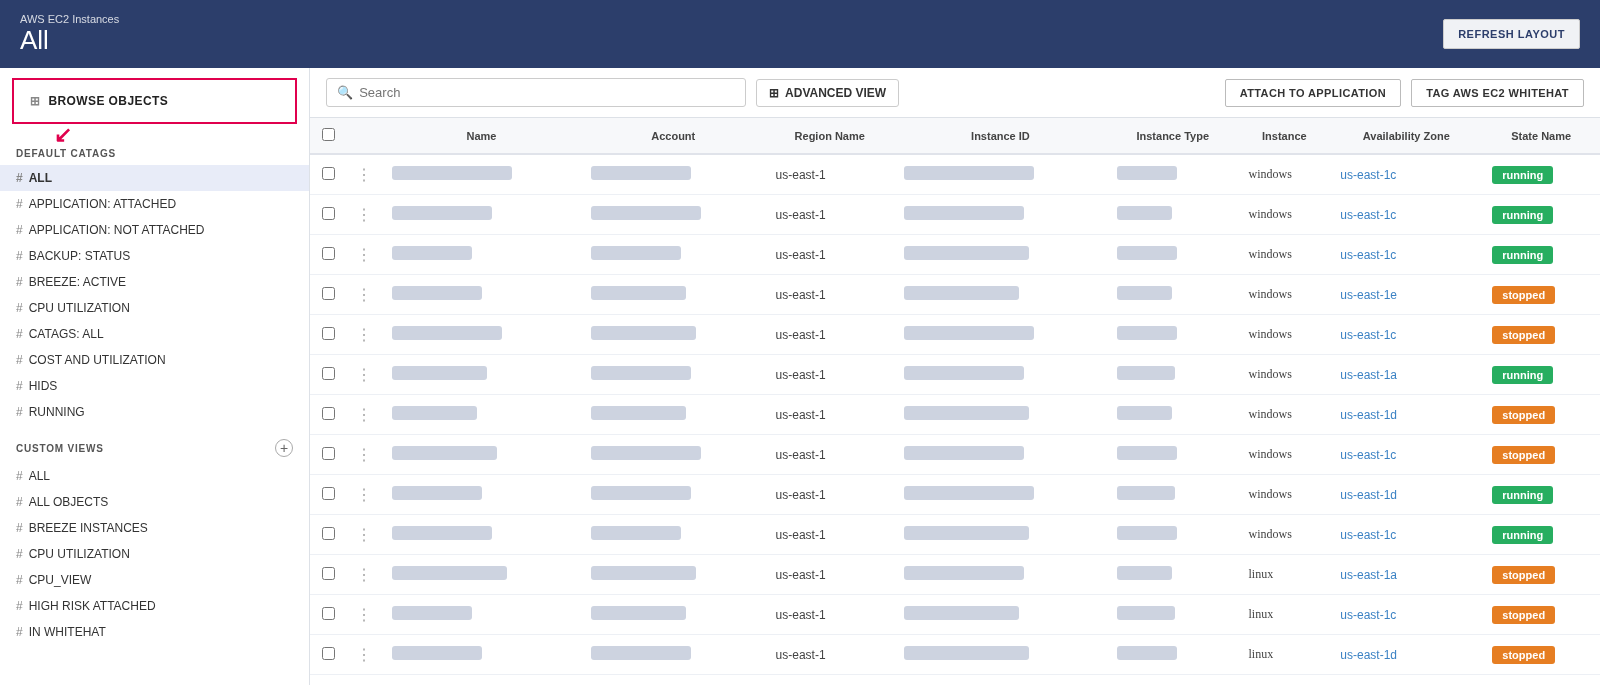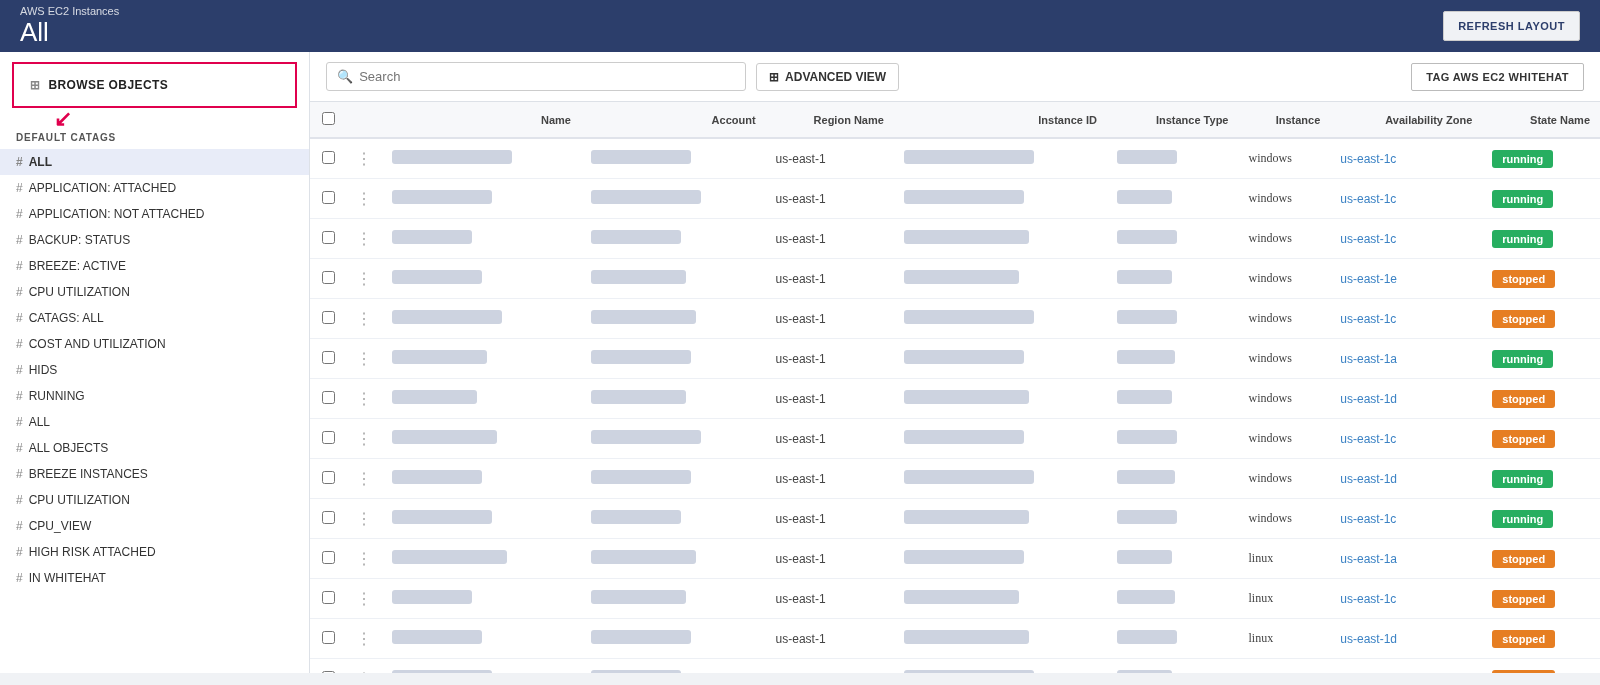--- a/index.html
+++ b/index.html
@@ -6,21 +6,21 @@
     body { font-family: -apple-system, BlinkMacSystemFont, 'Segoe UI', Arial, sans-serif; font-size: 13px; background: #f0f2f5; }
 
     
     .header {
       background: #2c3e6b;
       color: white;
       padding: 10px 20px;
       display: flex;
       align-items: center;
       justify-content: space-between;
-      height: 52px;
+      height: 68px;
     }
     .header-title-small { font-size: 11px; opacity: 0.8; }
     .header-title-large { font-size: 26px; font-weight: 300; }
     .refresh-btn {
       background: #f0f2f5;
       color: #2c3e6b;
       border: 1px solid #ccc;
       padding: 8px 14px;
       font-size: 11px;
       font-weight: 600;
@@ -173,21 +173,21 @@
       letter-spacing: 0.4px;
       border-radius: 2px;
     }
 
     
     .table-container { flex: 1; overflow-y: auto; background: #fff; }
     table { width: 100%; border-collapse: collapse; }
     thead tr { background: #f7f8fa; border-bottom: 2px solid #e0e3ea; }
     thead th {
       padding: 10px 10px;
-      text-align: right;
+      text-align: center;
       font-size: 11px;
       font-weight: 700;
       color: #444;
       white-space: nowrap;
     }
     thead th:first-child { width: 36px; }
     thead th:nth-child(2) { width: 30px; }
     tbody tr { border-bottom: 1px solid #edf0f5; }
     tbody td {
       padding: 10px 10px;
@@ -277,20 +277,24 @@
         <div class="sidebar-item">
           <span class="hash">#</span>
           <span>HIDS</span>
         </div>
         <div class="sidebar-item">
           <span class="hash">#</span>
           <span>RUNNING</span>
         </div>
       </div>
 
+    <div class="custom-views-header">
+      <span class="custom-views-label">CUSTOM VIEWS</span>
+      <div class="add-icon">+</div>
+    </div>
 
     <div id="custom-views-list">
         <div class="sidebar-item">
           <span class="hash">#</span>
           <span>ALL</span>
         </div>
         <div class="sidebar-item">
           <span class="hash">#</span>
           <span>ALL OBJECTS</span>
         </div>
@@ -322,20 +326,21 @@
     <div class="toolbar">
       <div class="search-box">
         <span class="search-icon">🔍</span>
         <input type="text" placeholder="Search" style="">
       </div>
       <button class="advanced-view-btn">
         <span>⊞</span>
         <span>ADVANCED VIEW</span>
       </button>
       <div class="spacer"></div>
+      <button class="attach-btn">ATTACH TO APPLICATION</button>
       <button class="tag-btn">TAG AWS EC2 WHITEHAT</button>
     </div>
 
     <div class="table-container">
       <table>
         <thead>
           <tr>
             <th class="checkbox-cell"><input type="checkbox" style=""></th>
             <th></th>
             <th>Name</th>

